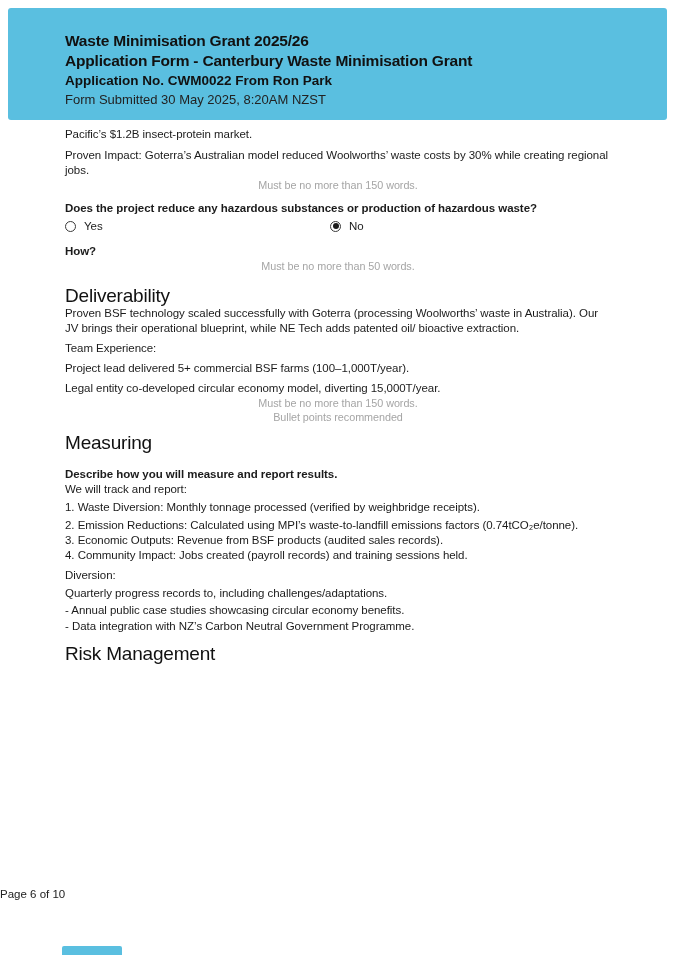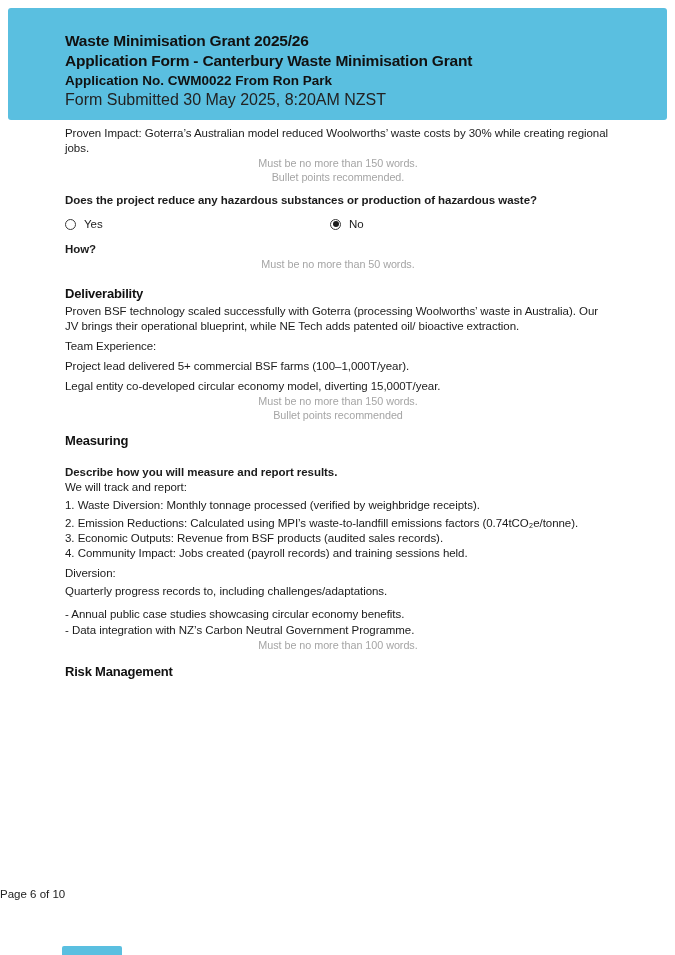--- a/index.html
+++ b/index.html
@@ -9,29 +9,29 @@
     color:#1b1b1b;
     -webkit-font-smoothing:antialiased;
   }
   .header-band{
     position:absolute;left:8px;top:8px;width:659px;height:112px;
     background:#5abfe0;border-radius:3px;box-sizing:border-box;
     padding:23px 30px 0 57px;
   }
   .h-title{font-size:15.5px;font-weight:bold;line-height:19.5px;letter-spacing:-0.2px;color:#111;}
   .h-app{font-size:13.5px;font-weight:bold;line-height:16px;margin-top:3px;color:#111;}
-  .h-sub{font-size:16px;line-height:13px;margin-top:4px;color:#222;}
+  .h-sub{font-size:13px;line-height:13px;margin-top:4px;color:#222;}
 
   .content{position:absolute;left:65px;top:120px;width:546px;}
   .para{font-size:11.5px;line-height:15px;margin:0;letter-spacing:-0.05px;}
   .question{font-size:11.5px;font-weight:bold;line-height:15px;margin:0;max-width:500px;letter-spacing:-0.05px;}
   .hint{font-size:10.8px;line-height:14px;margin:0;color:#a5a5a5;letter-spacing:-0.05px;text-align:center;}
-  .sec-heading{font-size:13px;font-weight:bold;line-height:20px;margin:0;letter-spacing:-0.2px;color:#111;}
+  .sec-heading{font-size:19px;font-weight:normal;line-height:20px;margin:0;letter-spacing:-0.2px;color:#111;}
 
-  .mt1{margin-top:1px}.mt2{margin-top:8px}.mt3{margin-top:3px}
+  .mt1{margin-top:1px}.mt2{margin-top:2px}.mt3{margin-top:3px}
   .mt5{margin-top:5px}.mt6{margin-top:6px}.mt7{margin-top:7px}.mt8{margin-top:8px}
   .mt9{margin-top:9px}.mt10{margin-top:10px}.mt12{margin-top:12px}.mt13{margin-top:13px}
   .mt14{margin-top:14px}.mt0{margin-top:0}
 
   .radio-row{display:flex;align-items:center;height:16px;}
   .radio-item{display:flex;align-items:center;font-size:11.5px;}
   .radio-item.col1{width:265px;}
   .radio-circle{
     width:9px;height:9px;border:1px solid #3a3a3a;border-radius:50%;
     margin-right:8px;position:relative;flex:0 0 auto;background:#fff;
@@ -54,23 +54,23 @@
 
 <div class="header-band" style="background: rgb(90, 191, 224);">
   <div class="h-title">Waste Minimisation Grant 2025/26</div>
   <div class="h-title">Application Form - Canterbury Waste Minimisation Grant</div>
   <div class="h-app">Application No. CWM0022 From Ron Park</div>
   <div class="h-sub">Form Submitted 30 May 2025, 8:20AM NZST</div>
 </div>
 
 <div class="content">
 
+  <p class="para mt7">Pacific’s $1.2B insect-protein market.</p>
   <p class="para mt6">Proven Impact: Goterra’s Australian model reduced Woolworths’ waste costs by 30% while creating regional jobs.</p>
   <p class="hint mt0">Must be no more than 150 words.</p>
-  <p class="hint mt0">Bullet points recommended.</p>
 
   <p class="question mt9">Does the project reduce any hazardous substances or production of hazardous waste?</p>
   <div class="radio-row mt2">
     <div class="radio-item col1">
       <span class="radio-circle"></span>
       <span>Yes</span>
     </div>
     <div class="radio-item">
       <span class="radio-circle checked"></span>
       <span>No</span>
@@ -94,21 +94,20 @@
   <p class="question mt14">Describe how you will measure and report results.</p>
   <p class="para mt0">We will track and report:</p>
   <p class="para mt3">1. Waste Diversion: Monthly tonnage processed (verified by weighbridge receipts).</p>
   <p class="para mt3">2. Emission Reductions: Calculated using MPI’s waste-to-landfill emissions factors (0.74tCO₂e/tonne).</p>
   <p class="para mt0">3. Economic Outputs: Revenue from BSF products (audited sales records).</p>
   <p class="para mt0">4. Community Impact: Jobs created (payroll records) and training sessions held.</p>
   <p class="para mt5">Diversion:</p>
   <p class="para mt3">Quarterly progress records to, including challenges/adaptations.</p>
   <p class="para mt2">- Annual public case studies showcasing circular economy benefits.</p>
   <p class="para mt1">- Data integration with NZ’s Carbon Neutral Government Programme.</p>
-  <p class="hint mt0">Must be no more than 100 words.</p>
 
   <h2 class="sec-heading mt10">Risk Management</h2>
 
 </div>
 
 <div class="page-footer">Page 6 of 10</div>
 
 <div class="next-page-peek" style="background: rgb(90, 191, 224);"></div>
 
 </body></html>

